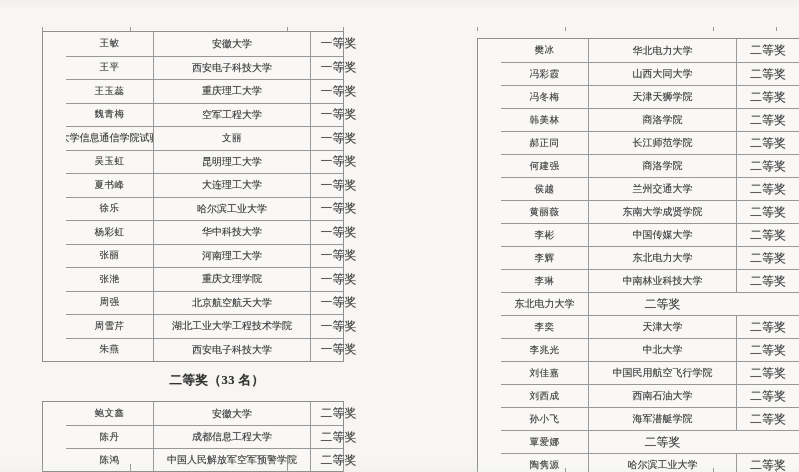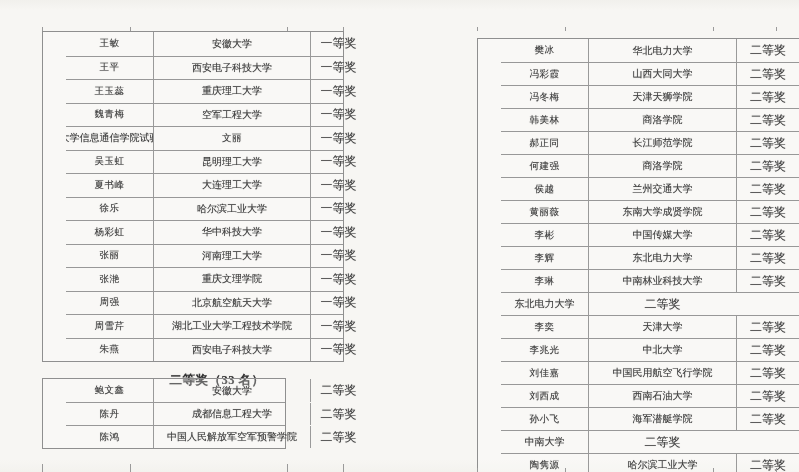--- a/index.html
+++ b/index.html
@@ -33,21 +33,21 @@
     white-space:nowrap;overflow:hidden;
     text-shadow:0 0 0.7px rgba(70,70,70,0.55);
   }
   .cell + .cell{border-left:1px solid #9a9a9a;}
   .cell.name{font-size:9.5px;letter-spacing:0.5px;}
   .cell.univ{font-size:10px;}
   .cell.award{font-size:12px;}
 
   .tbl-left1{left:42px;top:31px;width:302px;}
   .tbl-left1 .row{grid-template-columns:87px 157px 56px;height:23.5px;}
-  .tbl-left2{left:42px;top:378px;width:244px;border-bottom:1px solid #8f8f8f;}
+  .tbl-left2{left:42px;top:401px;width:302px;border-bottom:1px solid #8f8f8f;}
   .tbl-left2 .row{grid-template-columns:87px 157px 56px;height:23px;}
   .tbl-right{left:477px;top:38px;width:348px;}
   .tbl-right .row{grid-template-columns:87px 148px 63px;height:23px;}
 
   .section-header{
     position:absolute;left:42px;top:372px;width:302px;height:18px;
     padding-left:24px;box-sizing:content-box;
     text-align:center;
     font-weight:700;font-size:12.5px;letter-spacing:0.5px;color:#333;
     text-shadow:0 0 0.7px rgba(50,50,50,0.5);
@@ -277,21 +277,21 @@
         <div class="cell award">二等奖</div>
       </div>
 
       <div class="row">
         <div class="cell name">孙小飞</div>
         <div class="cell univ">海军潜艇学院</div>
         <div class="cell award">二等奖</div>
       </div>
 
       <div class="row">
-        <div class="cell univ">中南大学</div>
+        <div class="cell name">覃爱娜</div>
         <div class="cell award">二等奖</div>
       </div>
 
       <div class="row">
         <div class="cell name">陶隽源</div>
         <div class="cell univ">哈尔滨工业大学</div>
         <div class="cell award">二等奖</div>
       </div>
     </div>
 

